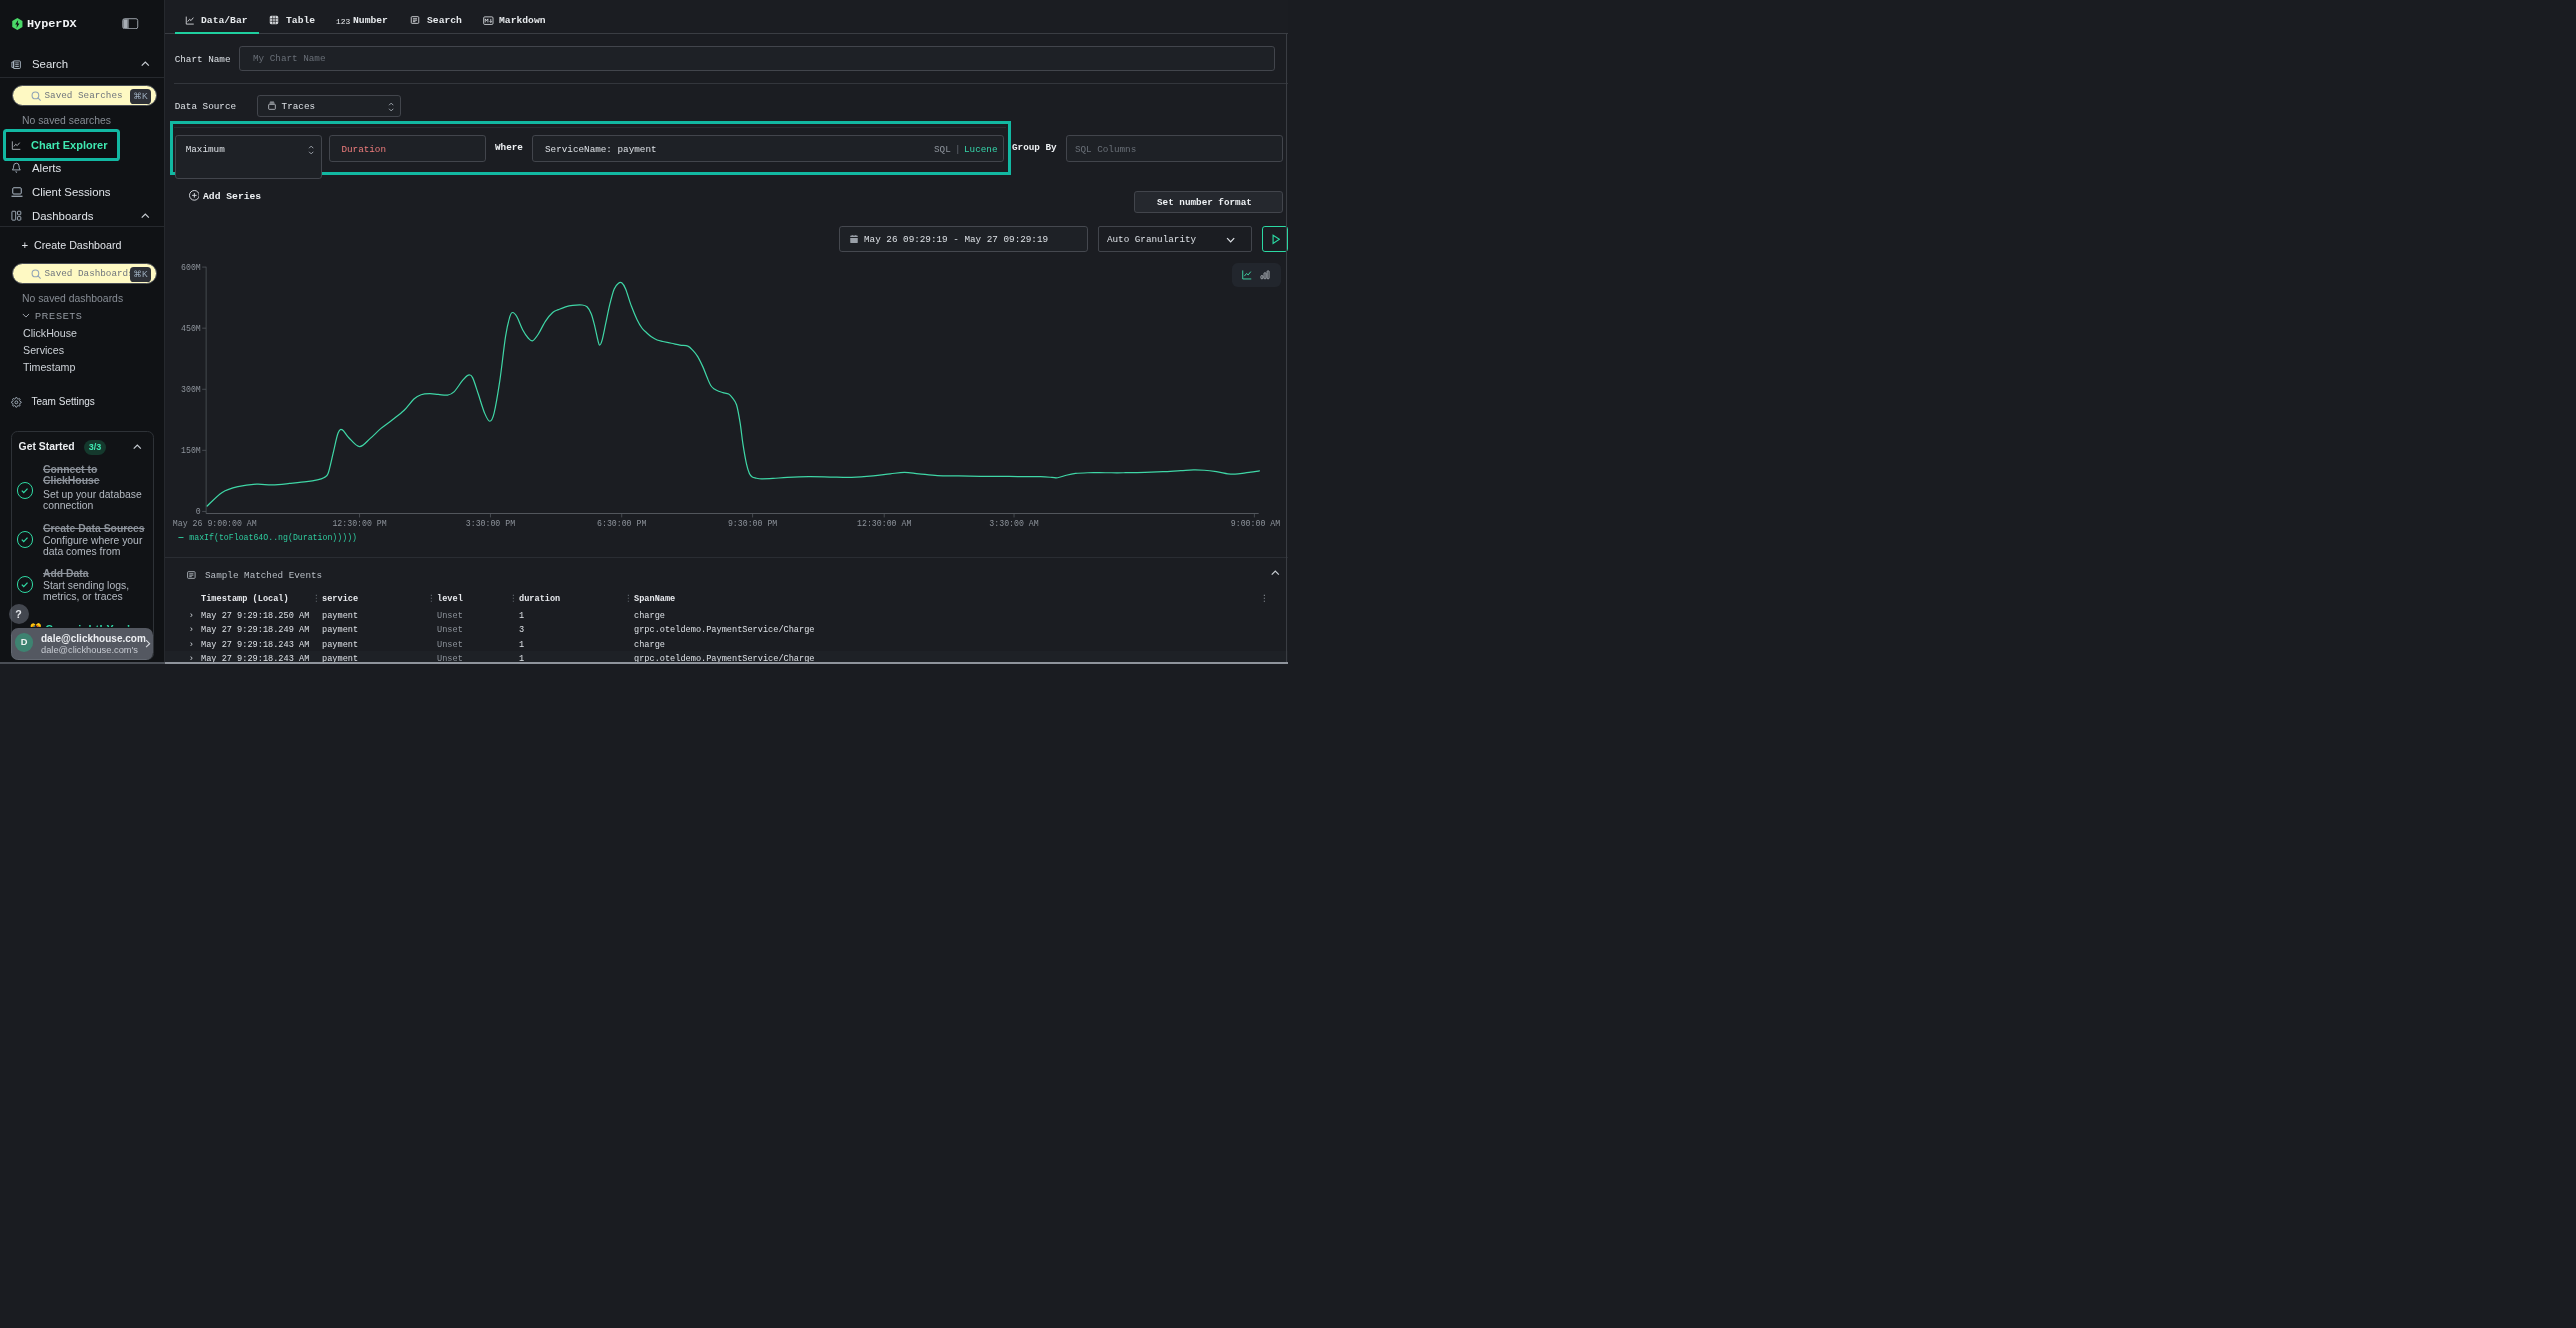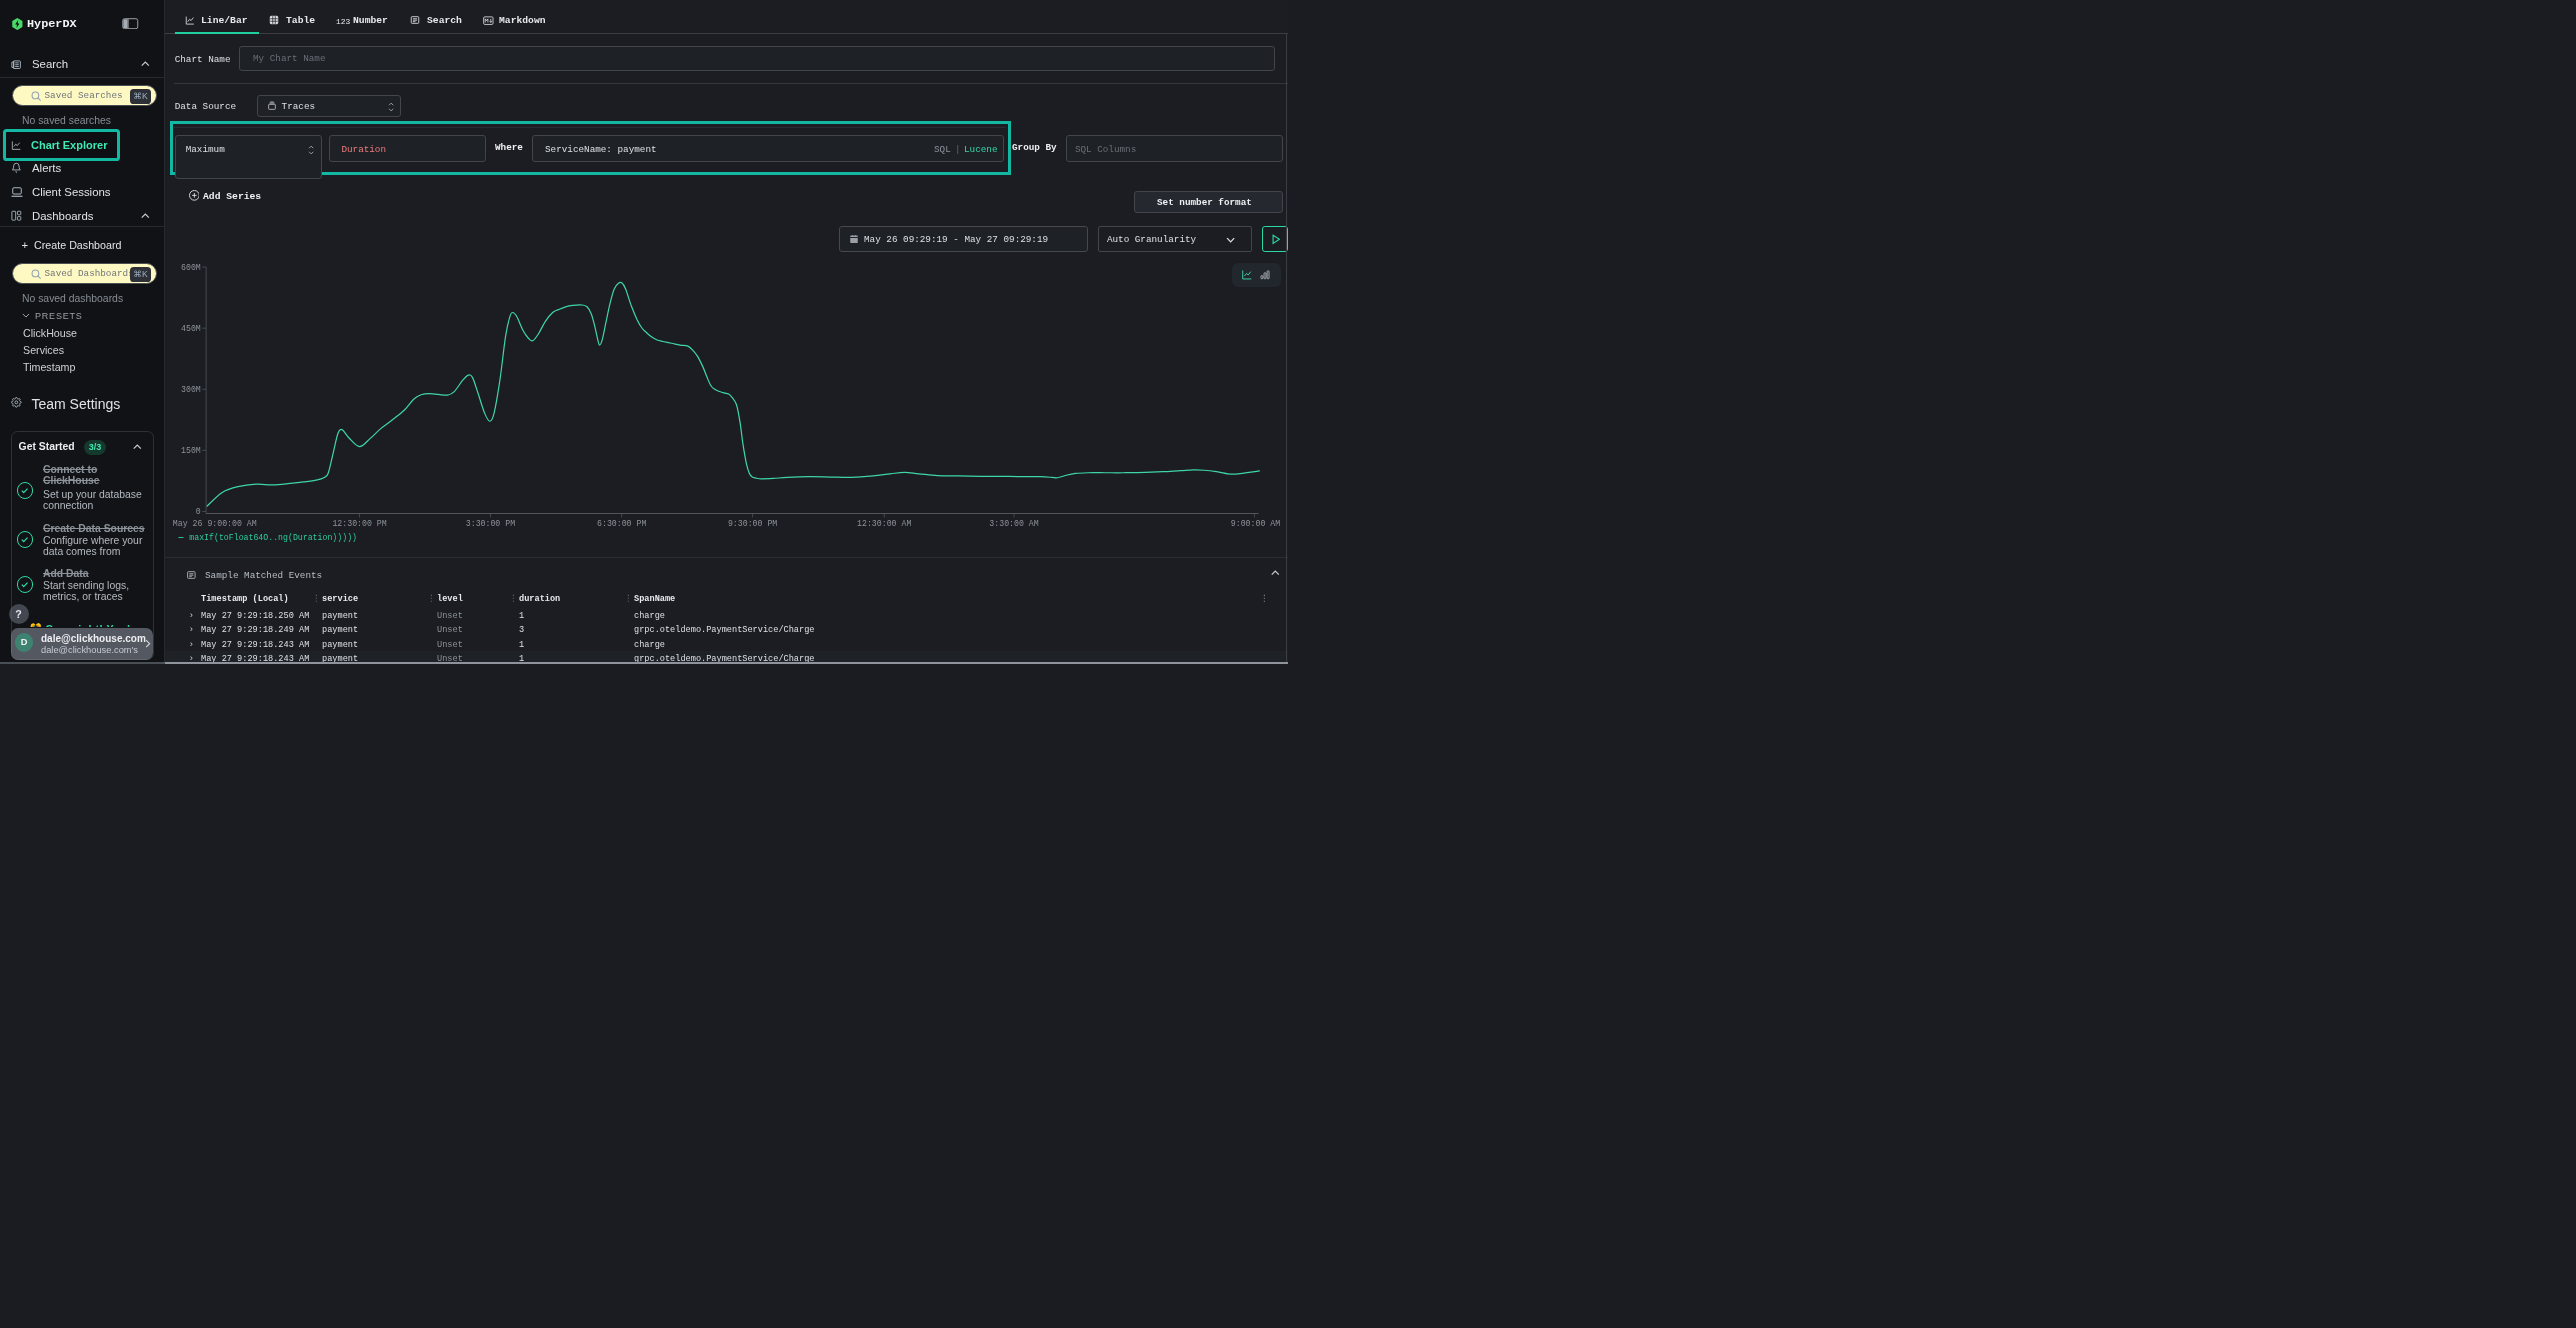--- a/index.html
+++ b/index.html
@@ -36,21 +36,21 @@
 <body>
 <div id="page">
   <div id="main">
 
     <div class="abs" style="left:0;top:33px;width:1123px;height:1.1px;background:#3a3d43;"></div>
     <div class="abs" style="left:10px;top:31.5px;width:84px;height:2.5px;background:#1fcf9f;"></div>
     <svg class="abs" style="left:20px;top:15px" width="10" height="10.7" viewBox="0 0 24 24" fill="none" stroke="#e4e7eb" stroke-width="2">
         <path d="M3 3 v18 h18"></path>
         <path d="M6.5 15 l4.5-5.5 3.5 3 5.5-7"></path>
       </svg>
-    <div class="tabtxt" style="left:36px;">Line/Bar</div>
+    <div class="tabtxt" style="left:36px;">Data/Bar</div>
     <svg class="abs" style="left:104px;top:15px" width="10" height="10" viewBox="0 0 24 24" fill="none" stroke="#e4e7eb" stroke-width="2">
         <rect x="3" y="3" width="18" height="18" rx="2" fill="#e4e7eb"></rect>
         <path d="M3 9 h18 M3 15 h18 M9 3 v18 M15 3 v18" stroke="#1b1d22" stroke-width="1.8"></path>
       </svg>
     <div class="tabtxt" style="left:121px;">Table</div>
     <div class="abs" style="left:171px;top:17px;font-family:'Liberation Mono',monospace;font-size:7.9px;color:#e9ecef;">123</div>
     <div class="tabtxt" style="left:188px;">Number</div>
     <svg class="abs" style="left:245px;top:15.4px" width="10" height="10" viewBox="0 0 24 24" fill="none" stroke="#e4e7eb" stroke-width="2">
         <rect x="3" y="4" width="18" height="16" rx="2"></rect>
         <path d="M7 9 h10 M7 12.5 h10 M7 16 h6"></path>
@@ -311,21 +311,21 @@
       </svg>
     <div class="abs" style="left:35px;top:311px;font-size:9px;letter-spacing:0.8px;color:#9aa0a8;">PRESETS</div>
     <div class="abs" style="left:23px;top:327px;font-size:10.7px;color:#ccd1d7;">ClickHouse</div>
     <div class="abs" style="left:23px;top:344px;font-size:10.7px;color:#ccd1d7;">Services</div>
     <div class="abs" style="left:23px;top:361px;font-size:10.7px;color:#ccd1d7;">Timestamp</div>
 
     <svg class="abs" style="left:11.4px;top:397px" width="10.7" height="10.7" viewBox="0 0 24 24" fill="none" stroke="#b4c1ce" stroke-width="1.9">
       <circle cx="12" cy="12" r="3.2"></circle>
       <path d="M19.4 15a1.7 1.7 0 0 0 .34 1.87l.06.06a2 2 0 1 1-2.83 2.83l-.06-.06a1.7 1.7 0 0 0-1.87-.34 1.7 1.7 0 0 0-1 1.55V21a2 2 0 1 1-4 0v-.09A1.7 1.7 0 0 0 9 19.36a1.7 1.7 0 0 0-1.87.34l-.06.06a2 2 0 1 1-2.83-2.83l.06-.06a1.7 1.7 0 0 0 .34-1.87 1.7 1.7 0 0 0-1.55-1H3a2 2 0 1 1 0-4h.09A1.7 1.7 0 0 0 4.64 9a1.7 1.7 0 0 0-.34-1.87l-.06-.06a2 2 0 1 1 2.83-2.83l.06.06a1.7 1.7 0 0 0 1.87.34H9a1.7 1.7 0 0 0 1-1.55V3a2 2 0 1 1 4 0v.09a1.7 1.7 0 0 0 1 1.55 1.7 1.7 0 0 0 1.87-.34l.06-.06a2 2 0 1 1 2.83 2.83l-.06.06a1.7 1.7 0 0 0-.34 1.87V9a1.7 1.7 0 0 0 1.55 1H21a2 2 0 1 1 0 4h-.09a1.7 1.7 0 0 0-1.55 1z"></path>
     </svg>
-    <div class="sitem" style="left:31.5px;top:396px;font-size:14px;">Team Settings</div>
+    <div class="sitem" style="left:31.5px;top:396px;font-size:10px;">Team Settings</div>
 
     <div class="gscard"></div>
     <div class="abs" style="left:18.6px;top:441px;font-size:10.4px;font-weight:bold;color:#eceef1;">Get Started</div>
     <div class="abs" style="left:84px;top:440px;width:22px;height:15px;border-radius:7.9px;background:#15392d;color:#3fe9b2;font-weight:bold;font-size:9px;text-align:center;line-height:15px;">3/3</div>
     <svg class="abs" style="left:133px;top:444px" width="8.6" height="5.7" viewBox="0 0 12 8" fill="none" stroke="#c8cdd3" stroke-width="1.7">
         <path d="M1 6.5 L6 1.5 L11 6.5"></path>
       </svg>
     <div class="abs strike" style="left:43px;top:464px;">Connect to<br>ClickHouse</div>
     <div class="ckc" style="top:482px;">
         <svg width="9.3" height="9.3" viewBox="0 0 13 13" fill="none" stroke="#2fd9a3" stroke-width="1.8">

